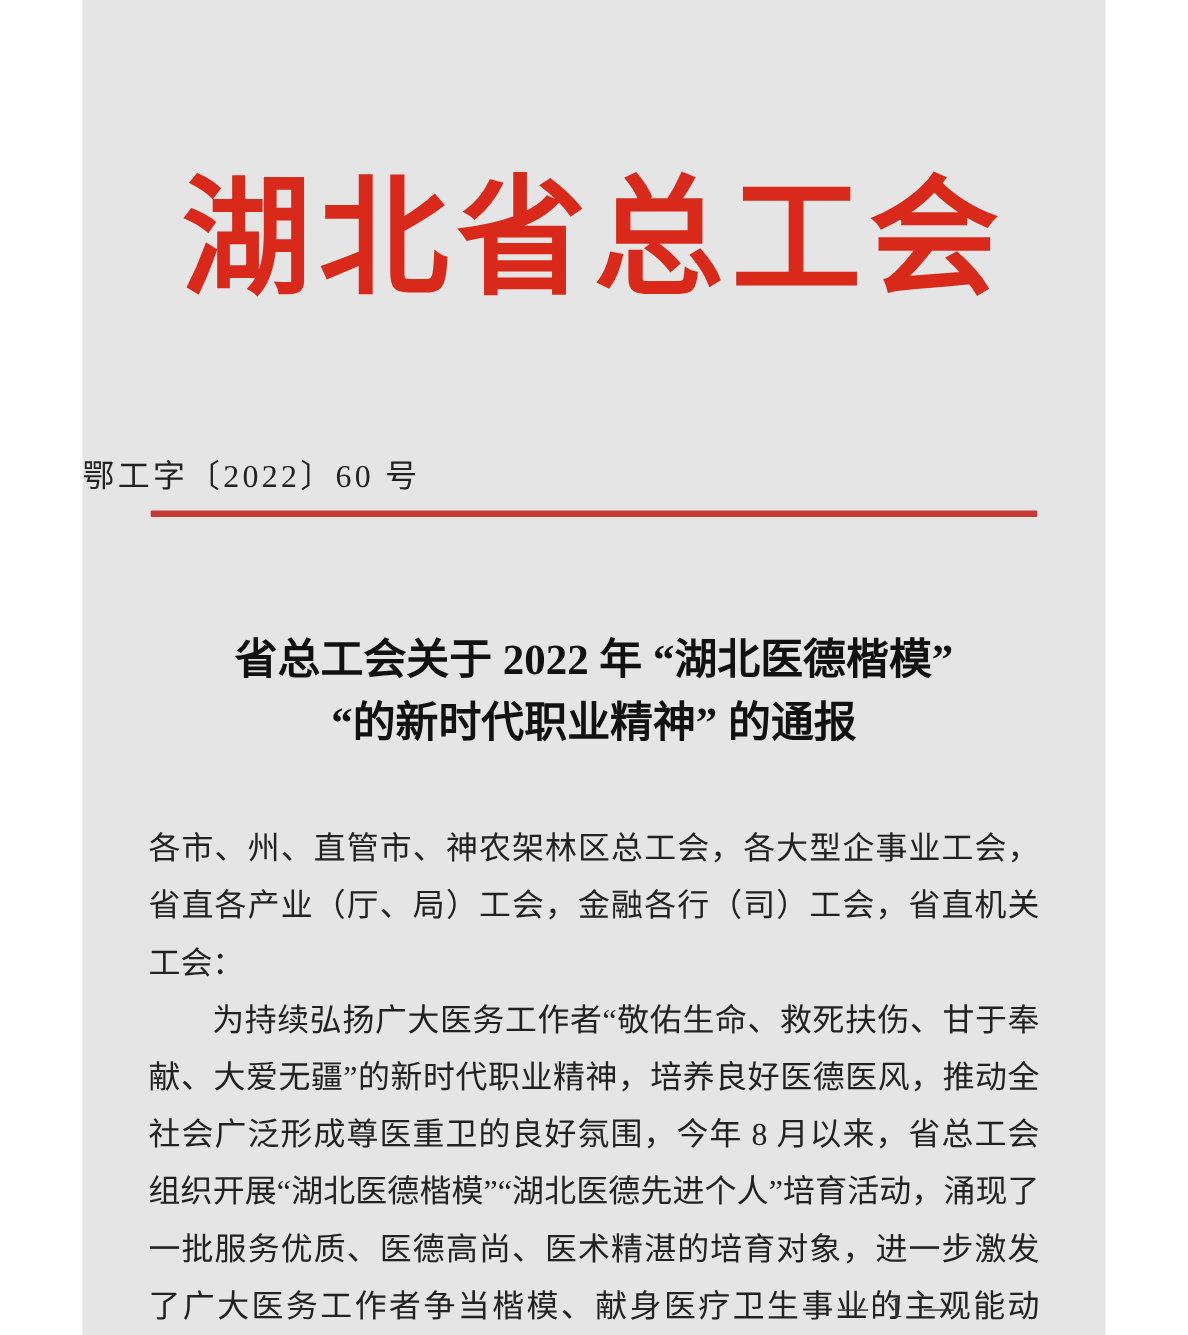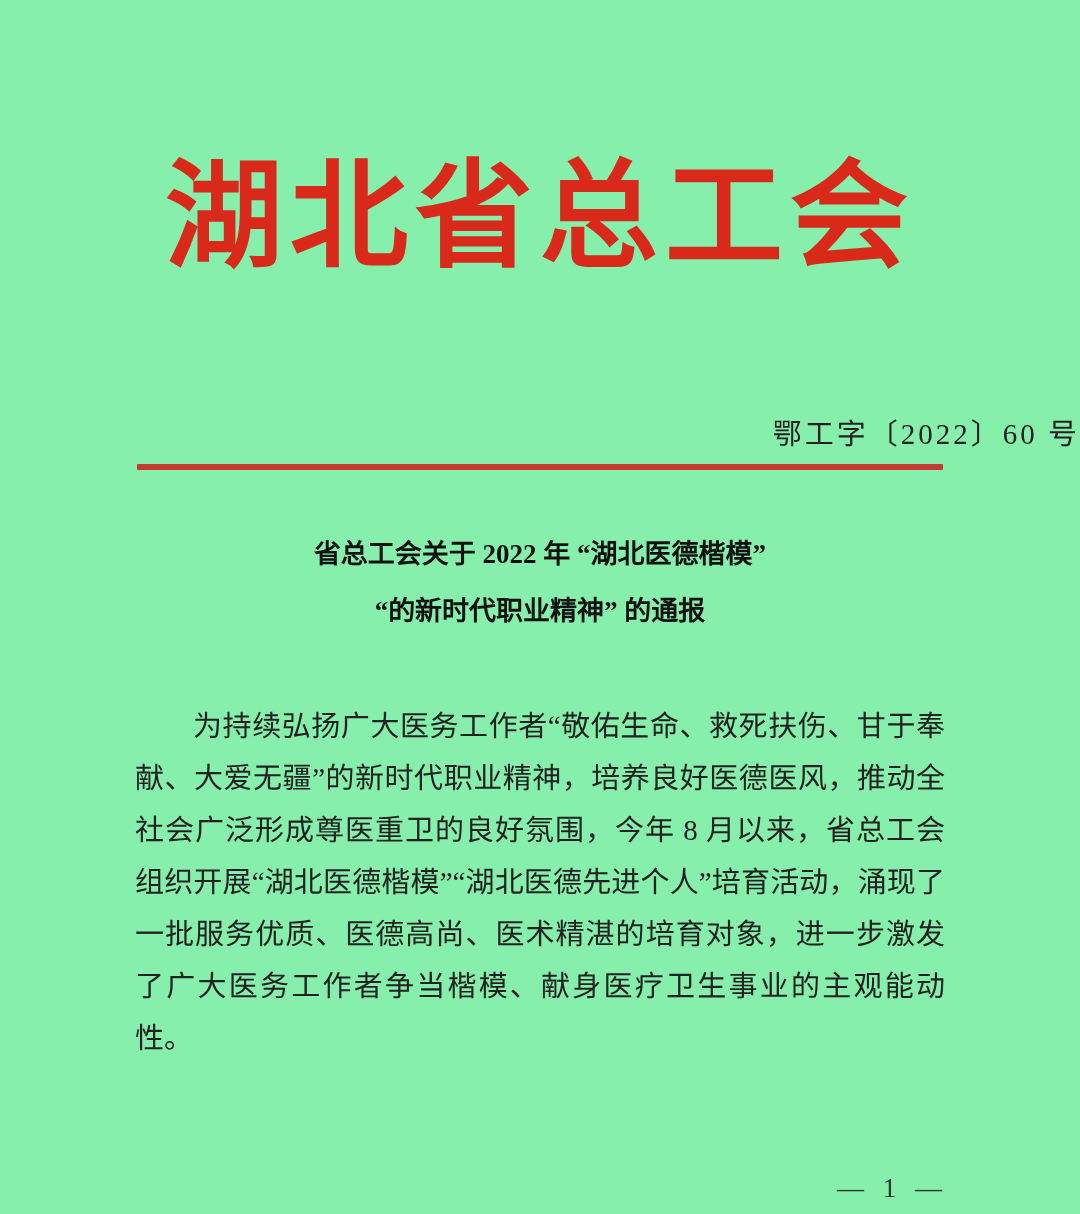--- a/index.html
+++ b/index.html
@@ -3,56 +3,56 @@
 <meta charset="utf-8">
 <style>
   * { margin: 0; padding: 0; box-sizing: border-box; }
   html, body { background: #ffffff; }
   body {
     font-family: "Liberation Serif", "DejaVu Serif", serif;
     color: #1a1a1a;
   }
   .page {
     position: relative;
-    width: 1080px;
+    width: 930px;
     height: 1214px;
     margin: 0 auto;
-    background: #86efac;
+    background: #e5e5e5;
     overflow: hidden;
   }
   .org-title {
     padding-top: 146px;
     text-align: center;
     font-size: 118px;
     line-height: 1.22;
     font-weight: bold;
     letter-spacing: 7px;
     color: var(--header-red, #d8291b);
     white-space: nowrap;
   }
   .doc-number {
     margin-top: 128px;
-    text-align: right;
+    text-align: left;
     font-size: 29px;
     line-height: 32px;
     letter-spacing: 3px;
     color: #222222;
   }
   .red-rule {
     width: 806px;
     height: 6px;
     margin: 14px auto 0 auto;
     background: var(--rule-red, #c53a33);
     border-radius: 1px;
   }
   .doc-title {
-    margin-top: 56px;
+    margin-top: 102px;
     text-align: center;
     font-weight: bold;
-    font-size: 27px;
+    font-size: 39px;
     line-height: 57px;
     color: #111111;
   }
   .doc-title .title-line {
     display: block;
     white-space: nowrap;
   }
   .doc-body {
     width: 810px;
     margin: 60px auto 0 auto;
@@ -85,18 +85,19 @@
   <div class="doc-number">鄂工字〔2022〕60 号</div>
 
   <div class="red-rule"></div>
 
   <h2 class="doc-title">
     <span class="title-line">省总工会关于 2022 年 “湖北医德楷模”</span>
     <span class="title-line">“的新时代职业精神” 的通报</span>
   </h2>
 
   <div class="doc-body">
+    <p class="no-indent">各市、州、直管市、神农架林区总工会，各大型企事业工会，省直各产业（厅、局）工会，金融各行（司）工会，省直机关工会：</p>
     <p class="indent">为持续弘扬广大医务工作者“敬佑生命、救死扶伤、甘于奉献、大爱无疆”的新时代职业精神，培养良好医德医风，推动全社会广泛形成尊医重卫的良好氛围，今年 8 月以来，省总工会组织开展“湖北医德楷模”“湖北医德先进个人”培育活动，涌现了一批服务优质、医德高尚、医术精湛的培育对象，进一步激发了广大医务工作者争当楷模、献身医疗卫生事业的主观能动性。</p>
   </div>
 
   <div class="page-footer">— 1 —</div>
 
 </div>
 
 </body></html>

